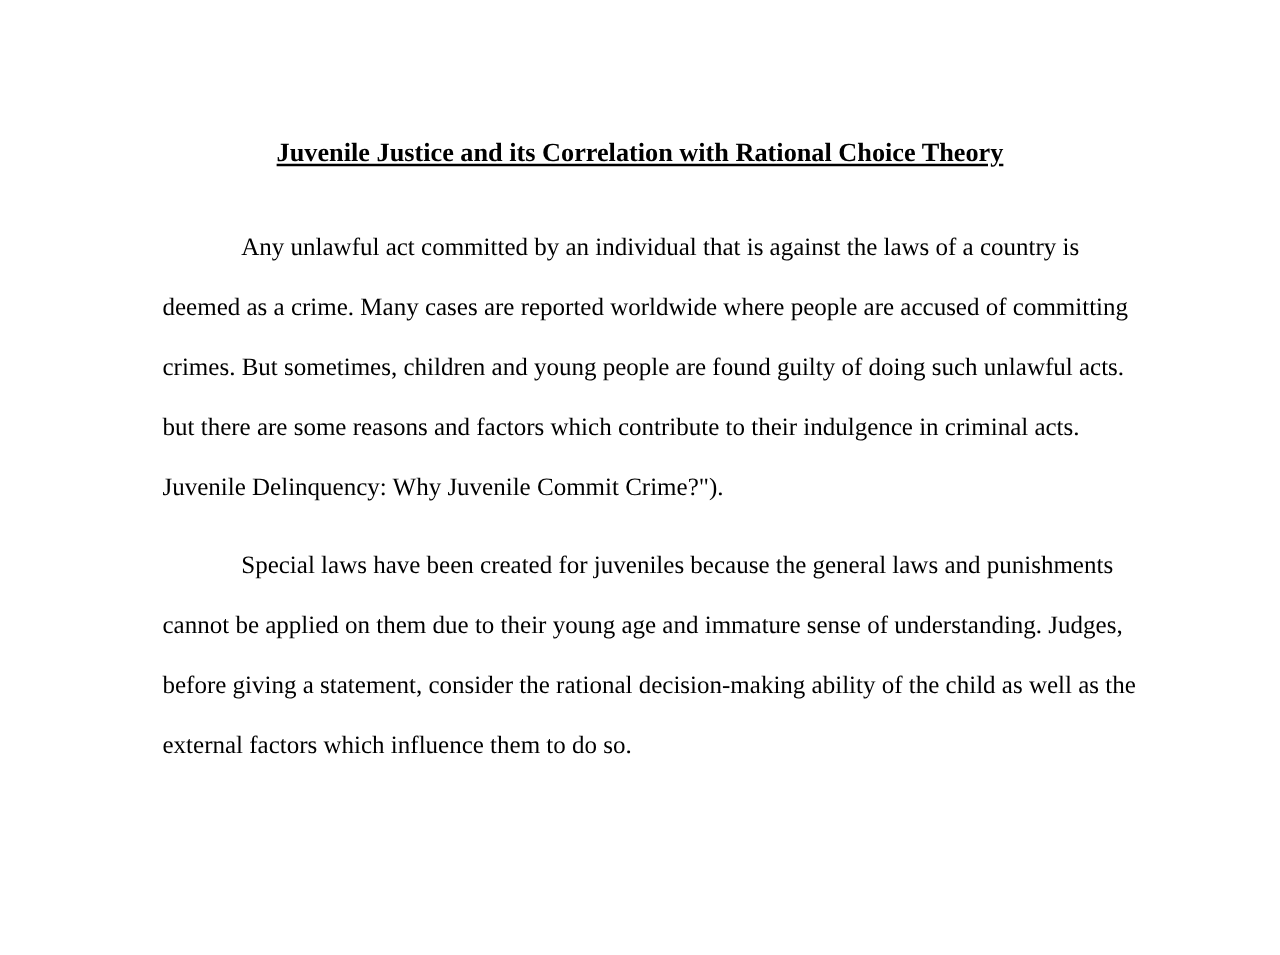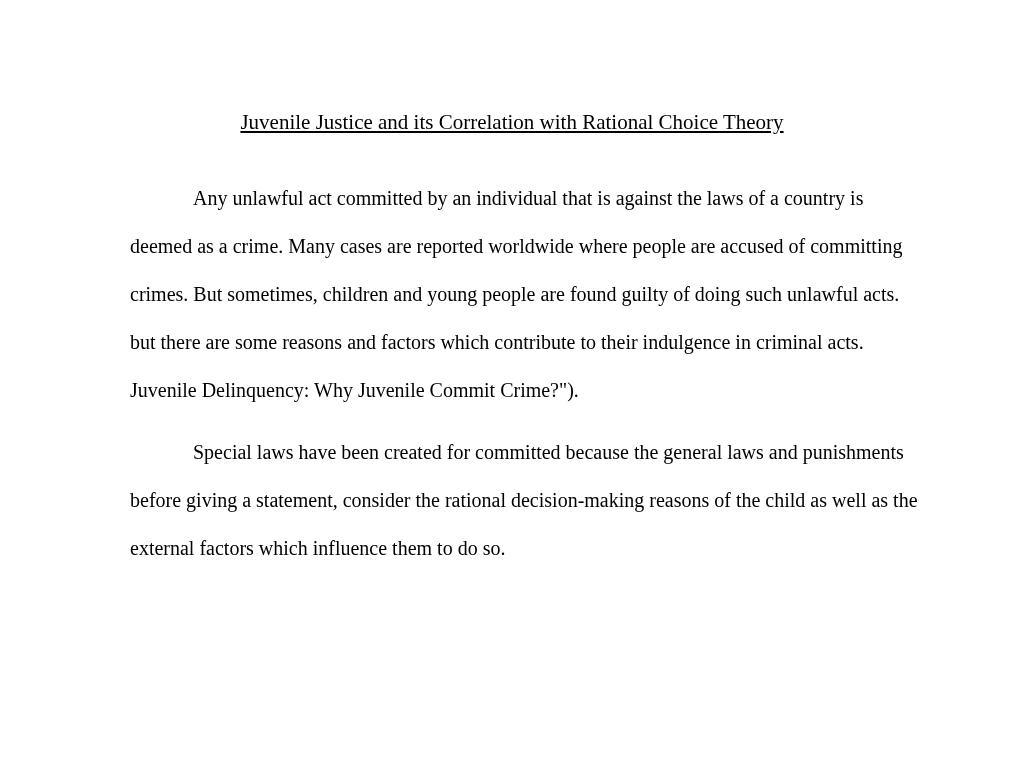--- a/index.html
+++ b/index.html
@@ -13,21 +13,21 @@
     height: 764px;
     background: #ffffff;
     color: #000000;
     font-family: "Liberation Serif", "DejaVu Serif", serif;
     overflow: hidden;
     box-sizing: border-box;
     padding: 88px 106px 0 106px;
   }
   .doc-title {
     font-size: 21px;
-    font-weight: normal;
+    font-weight: bold;
     text-align: center;
     line-height: 40px;
     white-space: nowrap;
   }
   .doc-title .title-text {
     text-decoration: underline;
   }
   .para {
     font-size: 20px;
   }
@@ -51,18 +51,19 @@
 
   <div class="para para-1">
     <div class="line indent">Any unlawful act committed by an individual that is against the laws of a country is</div>
     <div class="line">deemed as a crime. Many cases are reported worldwide where people are accused of committing</div>
     <div class="line">crimes. But sometimes, children and young people are found guilty of doing such unlawful acts.</div>
     <div class="line">but there are some reasons and factors which contribute to their indulgence in criminal acts.</div>
     <div class="line">Juvenile Delinquency: Why Juvenile Commit Crime?").</div>
   </div>
 
   <div class="para para-2">
-    <div class="line indent">Special laws have been created for committed because the general laws and punishments</div>
-    <div class="line">before giving a statement, consider the rational decision-making reasons of the child as well as the</div>
+    <div class="line indent">Special laws have been created for juveniles because the general laws and punishments</div>
+    <div class="line">cannot be applied on them due to their young age and immature sense of understanding. Judges,</div>
+    <div class="line">before giving a statement, consider the rational decision-making ability of the child as well as the</div>
     <div class="line">external factors which influence them to do so.</div>
   </div>
 
 </div>
 
 </body></html>

